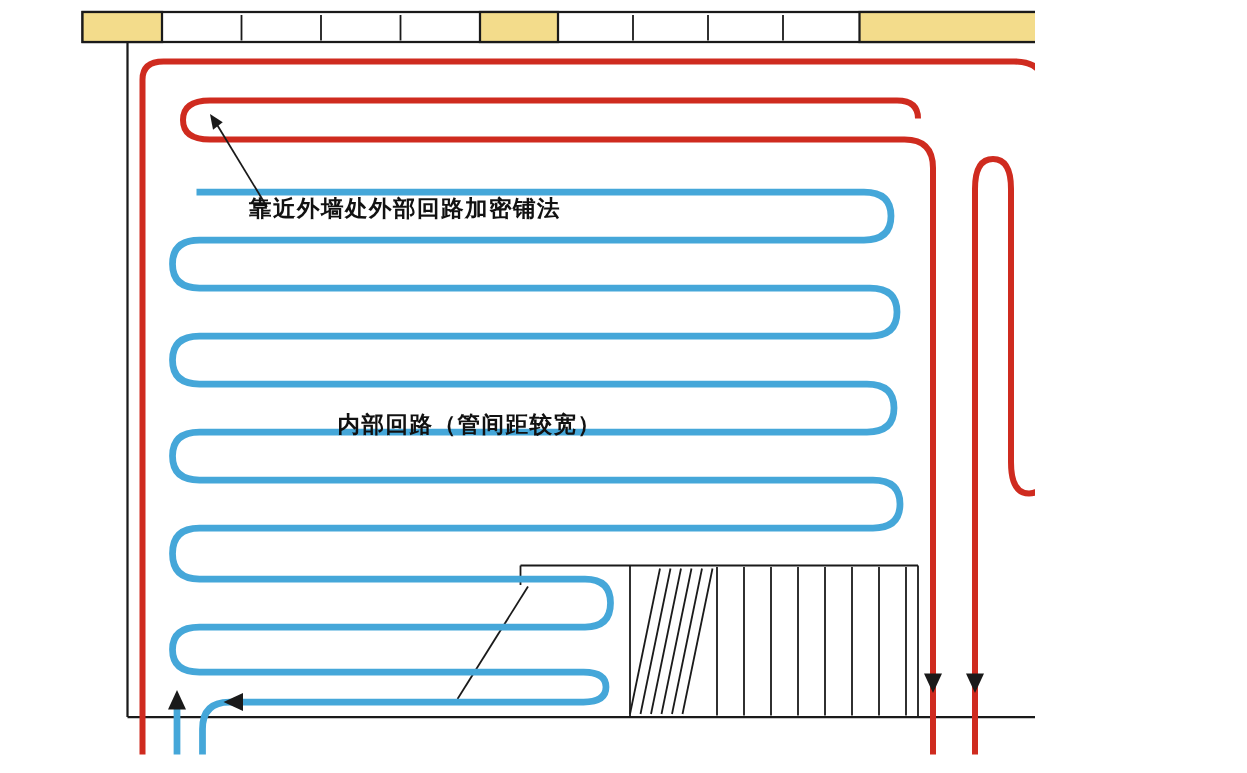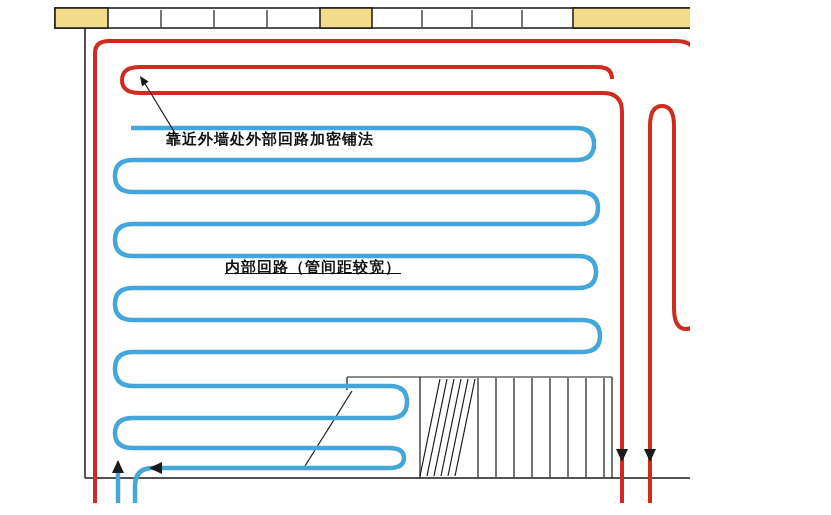--- a/index.html
+++ b/index.html
@@ -13,21 +13,21 @@
   .stage svg{position:absolute;left:0;top:0;}
   .diagram-label{
     position:absolute;
     font-size:15px;
     font-weight:bold;
     color:#111;
     letter-spacing:1px;
     white-space:nowrap;
   }
   .lbl-outer{left:166px;top:130px;}
-  .lbl-inner{left:225px;top:258px;text-decoration:underline;}
+  .lbl-inner{left:225px;top:274px;}
   .wall{stroke:#1a1a1a;stroke-width:1.5;}
   .thin{stroke:#1a1a1a;stroke-width:1.2;fill:none;}
   .pipe{fill:none;stroke-linecap:butt;}
   .pipe-red{stroke-width:4;}
   .pipe-blue{stroke-width:4.5;}
 </style>
 </head>
 <body>
 
 <div class="stage">

